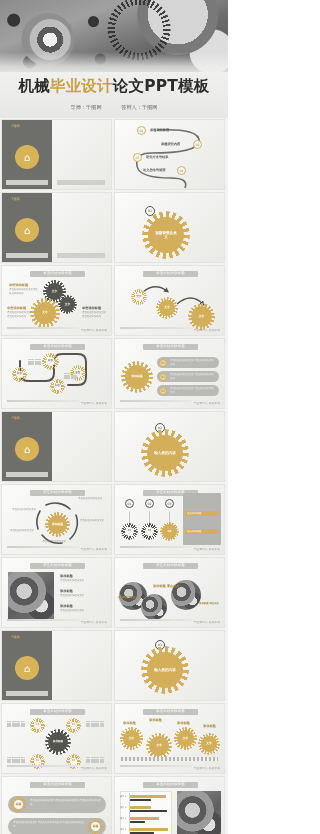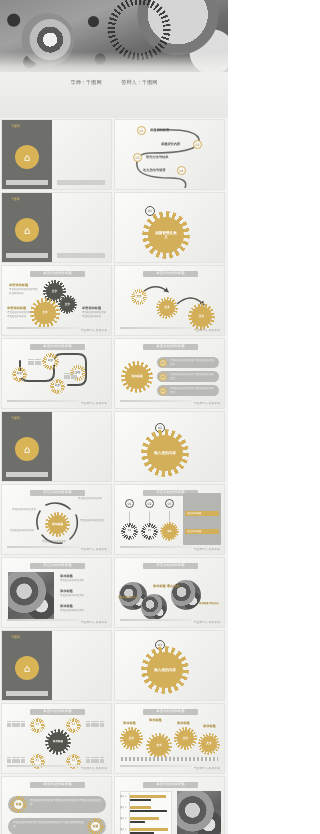--- a/index.html
+++ b/index.html
@@ -136,20 +136,23 @@
 </style>
 </head>
 <body>
 
 <div class="page">
 
   <div class="cover">
     <div class="cover-photo"></div>
     <div class="cover-fade"></div>
     <div class="cover-body">
+      <div class="cover-title">
+        <span>机械</span><span class="hl">毕业设计</span><span>论文PPT模板</span>
+      </div>
       <div class="cover-sub">
         <span>导师：千图网</span>
         <span>答辩人：千图网</span>
       </div>
     </div>
   </div>
 
   <div class="grid">
 
     <div class="slide">

